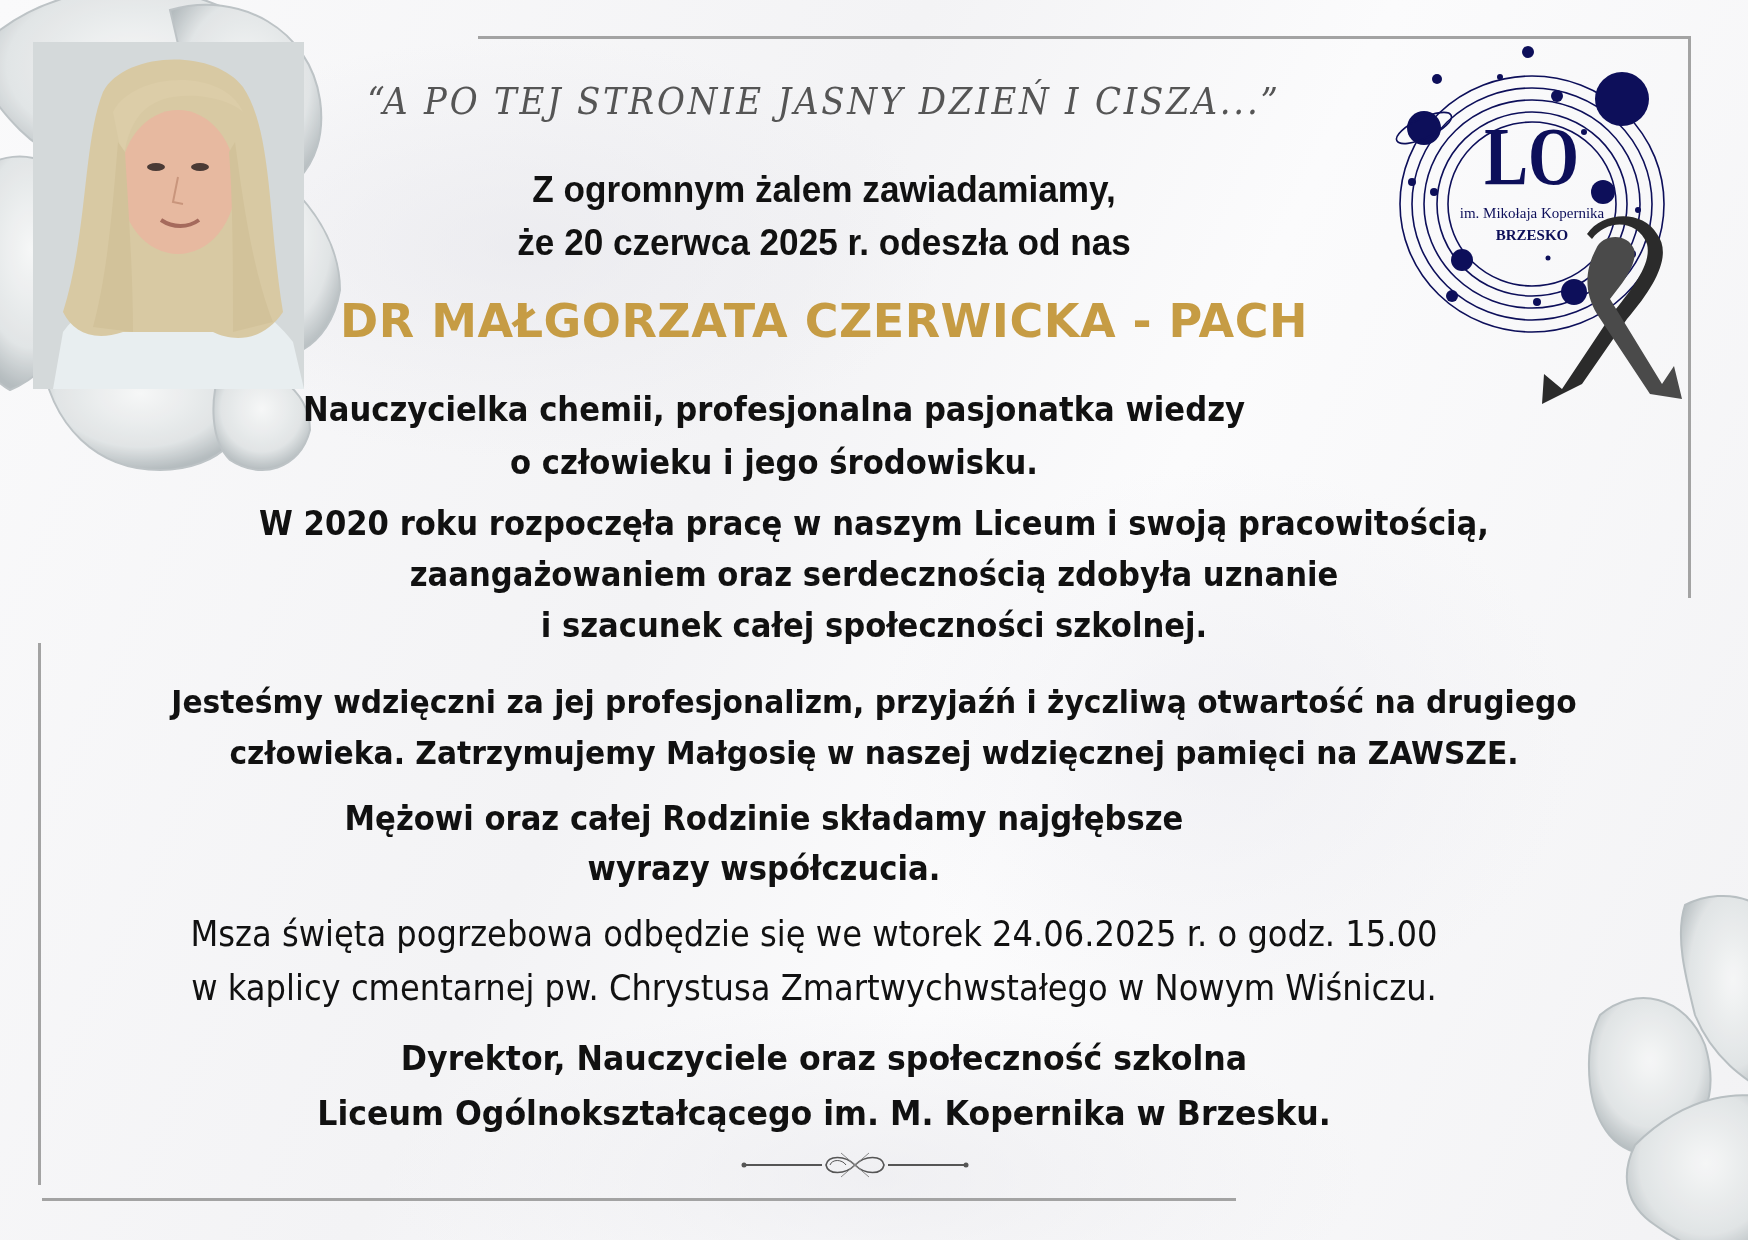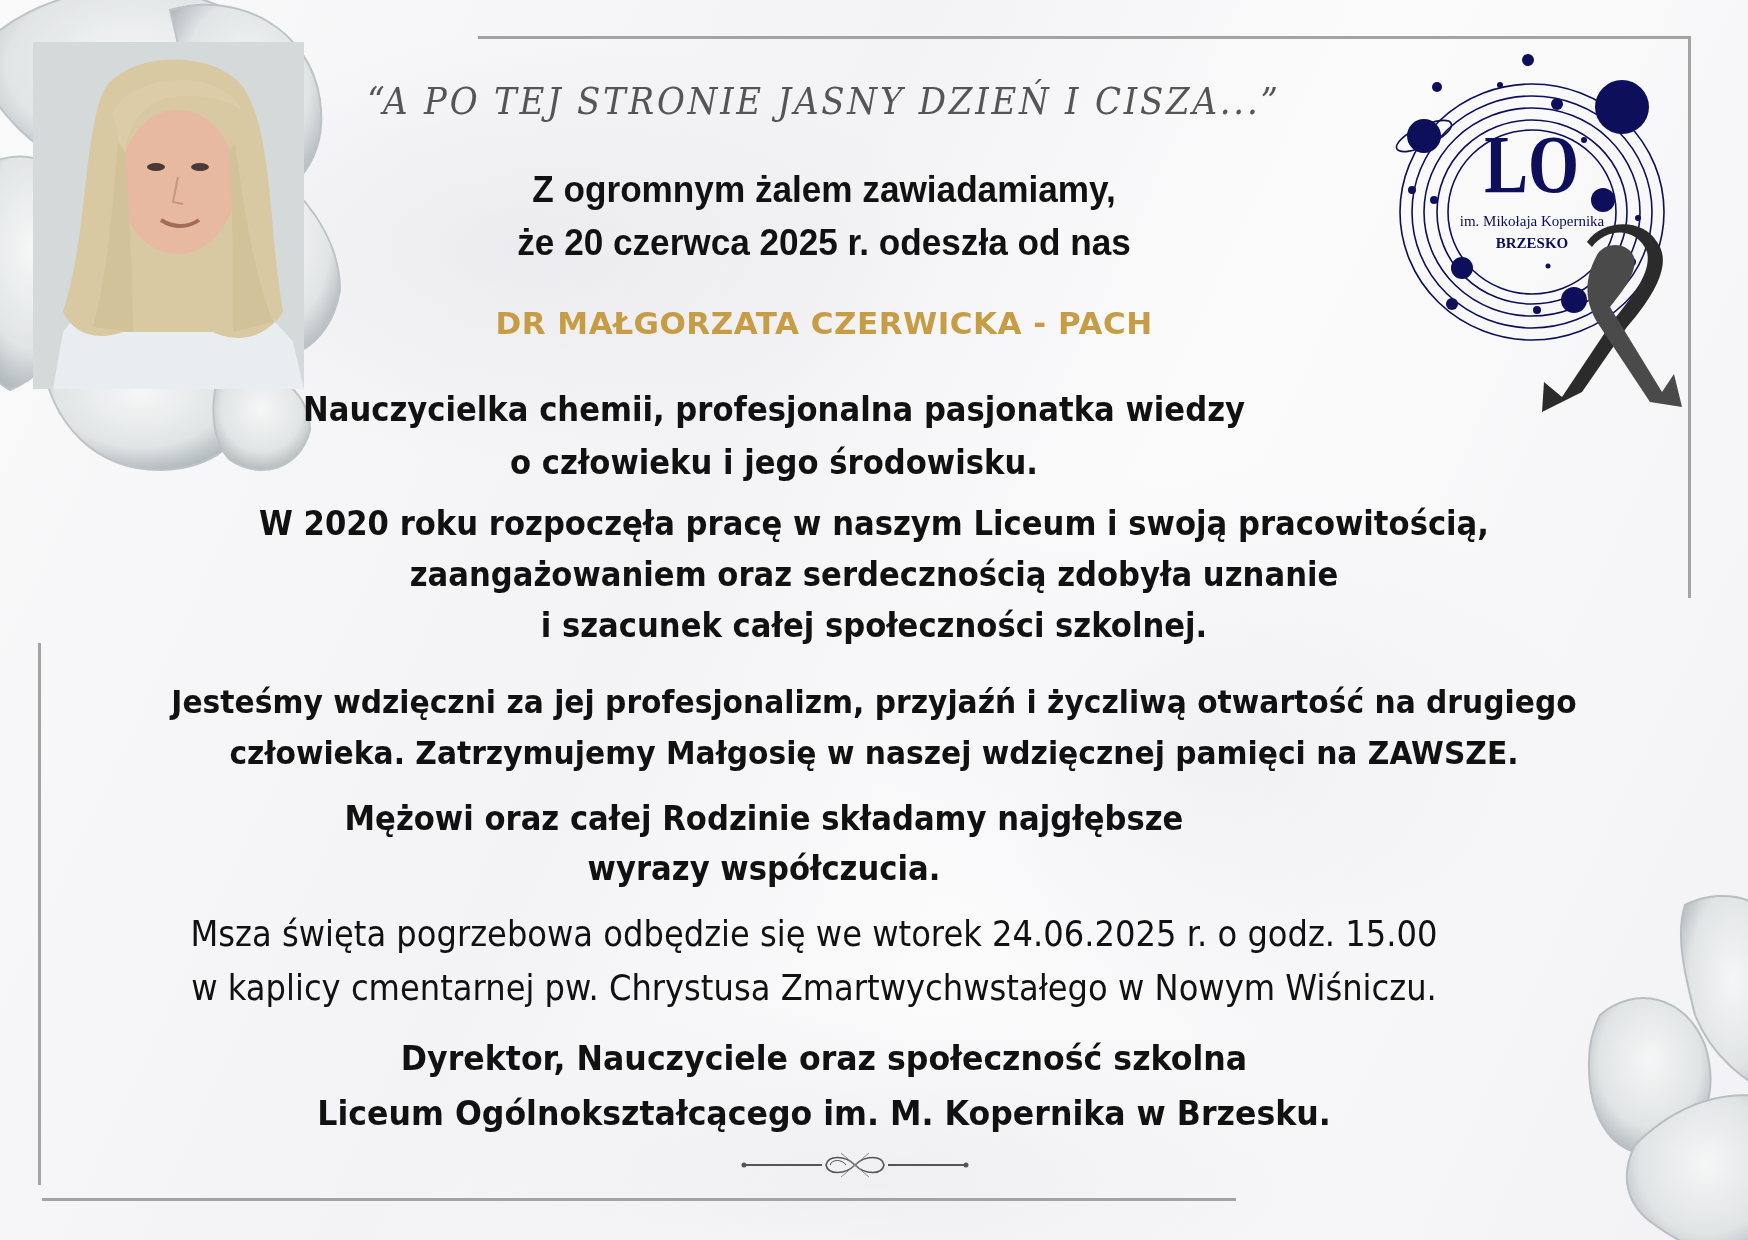--- a/index.html
+++ b/index.html
@@ -46,41 +46,41 @@
   }
   .intro {
     top: 163px; left: 200px; right: 300px;
     font-family: "Liberation Sans", sans-serif; font-weight: bold;
     font-size: 37px; line-height: 53px; color: #111;
     transform: scaleX(0.95);
   }
   .name {
     top: 294px; left: 150px; right: 250px;
     font-family: "DejaVu Sans", sans-serif; font-weight: bold;
-    font-size: 31px; color: #c69c44; letter-spacing: 0.5px; margin-top: 11px;
+    font-size: 46px; color: #c69c44; letter-spacing: 0.5px;
   }
   .body-block {
     font-family: "DejaVu Sans", sans-serif; font-weight: bold; color: #111;
     transform: scaleX(0.93);
   }
   .desc { top: 383px; left: 150px; right: 350px; font-size: 33px; line-height: 53px; }
   .career { top: 498px; left: 100px; right: 100px; font-size: 33px; line-height: 51px; }
   .gratitude { top: 677px; left: 60px; right: 60px; font-size: 32px; line-height: 51px; }
   .condolences { top: 794px; left: 200px; right: 420px; font-size: 33px; line-height: 50px; }
   .mass {
     top: 907px; left: 80px; right: 200px;
     font-family: "DejaVu Sans", sans-serif; font-weight: normal;
     font-size: 35px; line-height: 54px; color: #111;
     transform: scaleX(0.92);
   }
   .signature { top: 1031px; left: 150px; right: 250px; font-size: 34px; line-height: 55px; }
 
   .divider { position: absolute; left: 740px; top: 1150px; width: 230px; height: 30px; }
 
-  .logo { position: absolute; left: 1382px; top: 52px; width: 300px; height: 360px; }
+  .logo { position: absolute; left: 1382px; top: 44px; width: 300px; height: 360px; }
 </style>
 </head>
 <body>
 
 <div class="marble"></div>
 
 <svg class="rose rose-tl" viewBox="0 0 420 520">
   <defs>
     <radialGradient id="petalG" cx="50%" cy="40%" r="60%">
       <stop offset="0%" stop-color="#f6f7f7"></stop>

